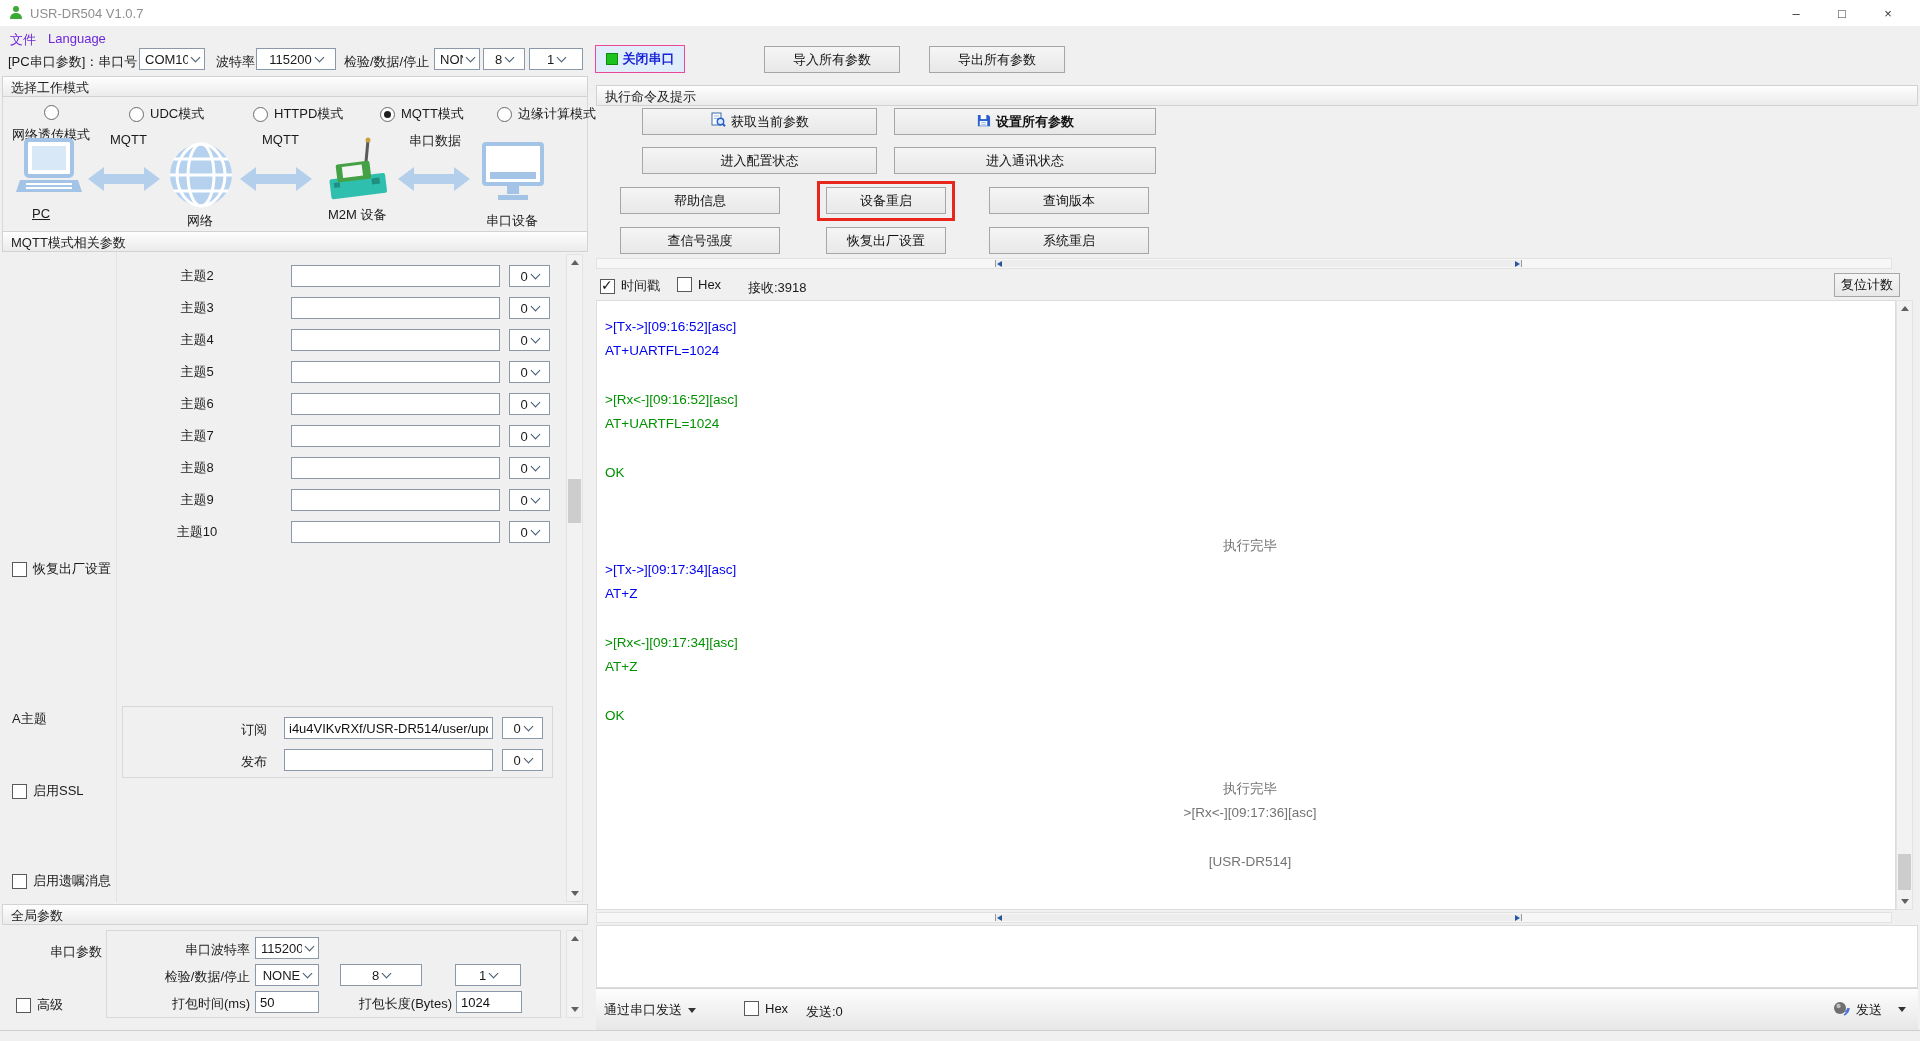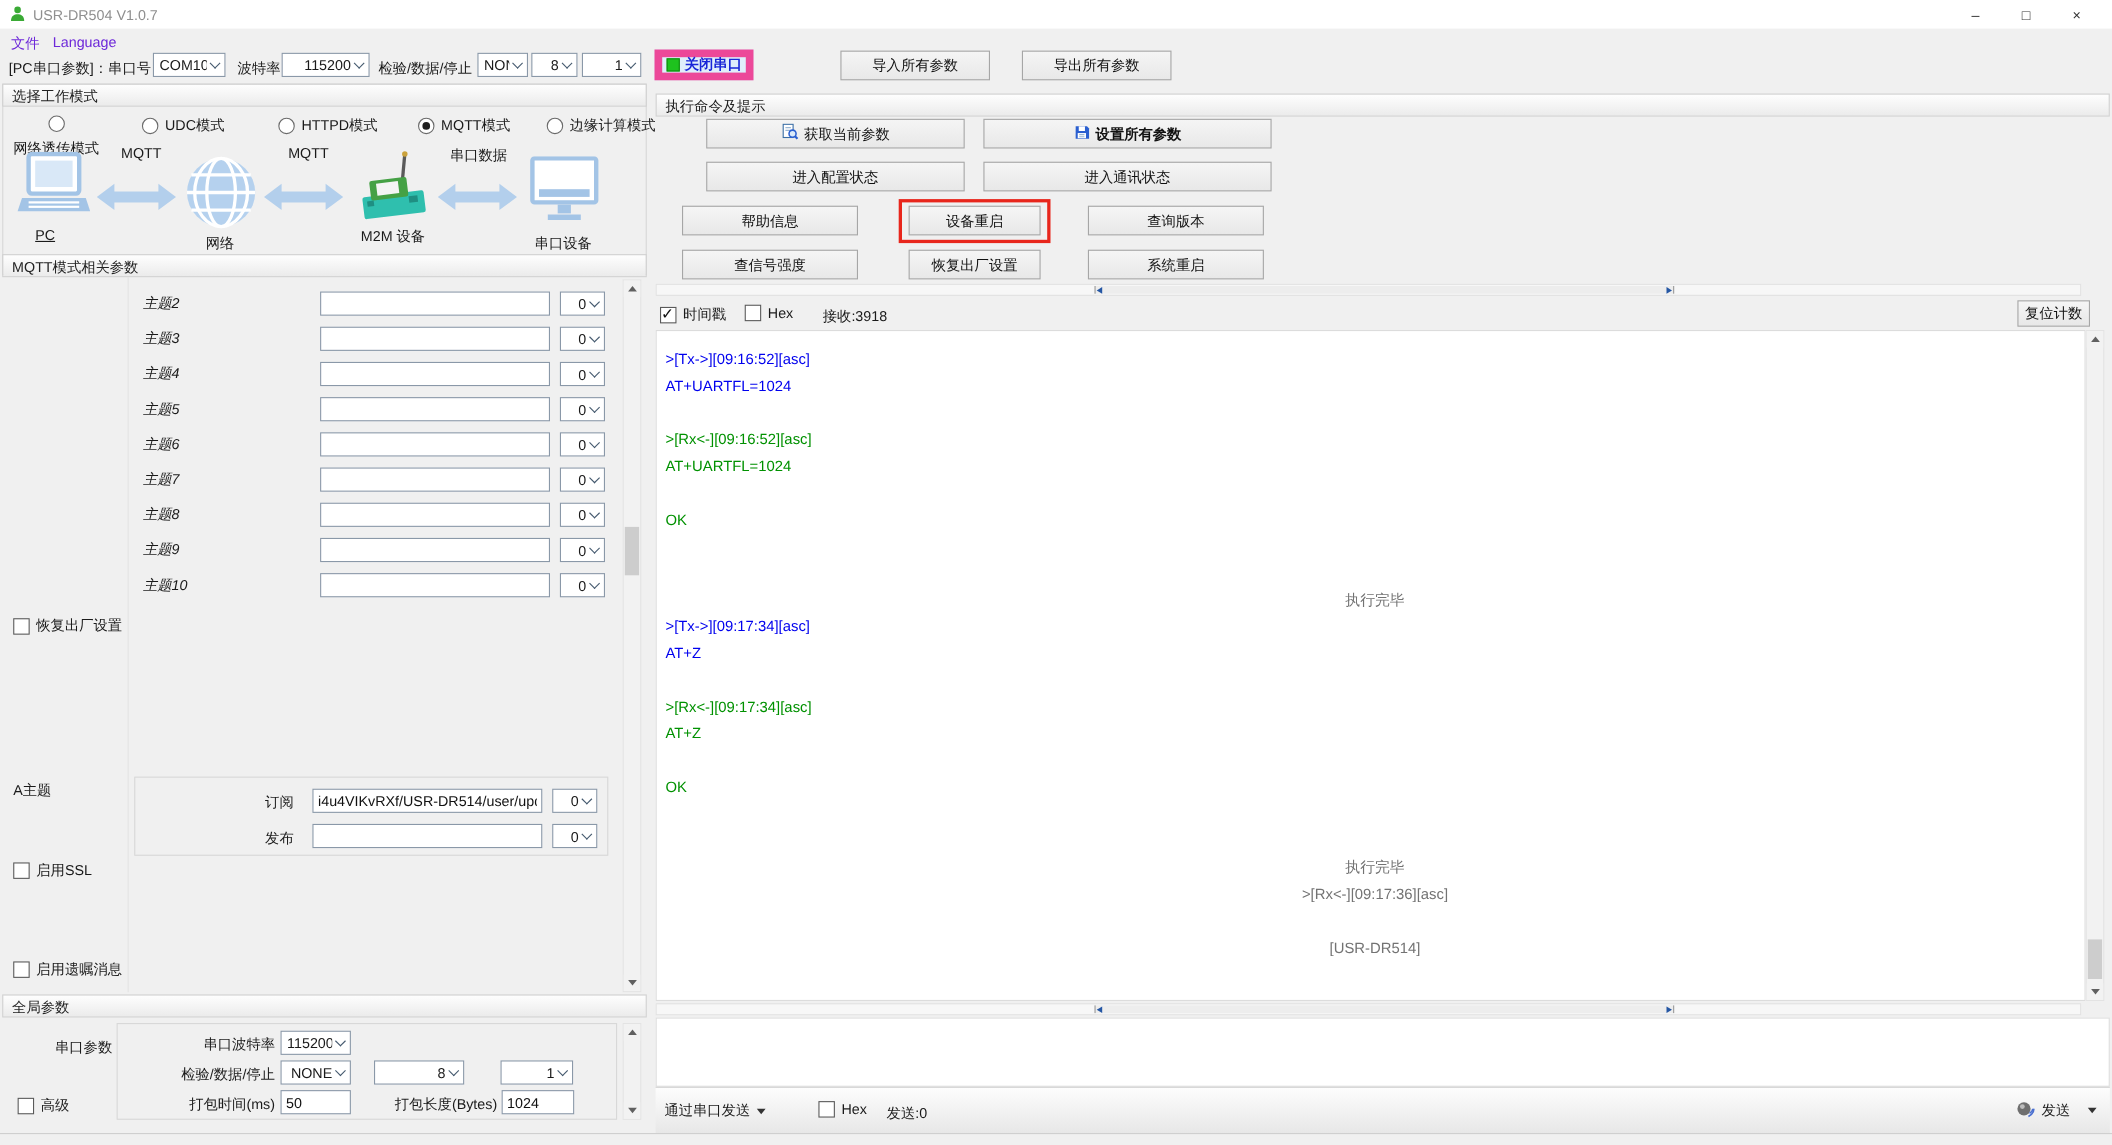--- a/index.html
+++ b/index.html
@@ -12,43 +12,43 @@
   #titlebar{position:absolute;left:0;top:0;width:1920px;height:26px;background:#ffffff;}
   .title-text{position:absolute;left:30px;top:6px;font-size:13px;color:#8f8f8f;}
   .winbtn{position:absolute;top:0;width:34px;height:26px;display:flex;align-items:center;justify-content:center;
           font-size:13px;color:#333;}
   
   .menu-item{position:absolute;top:29px;font-size:13px;color:#6d28d9;padding:2px 4px;}
   
   .btn{position:absolute;display:flex;align-items:center;justify-content:center;gap:5px;
        background:linear-gradient(#f5f5f5,#e8e8e8);border:1px solid #a6a6a6;
        font-size:13px;color:#111;box-sizing:border-box;white-space:nowrap;}
-  .btn-close-port{background:#e0eefb;border:7px solid #ec4899;color:#1926d8;font-weight:bold;}
+  .btn-close-port{background:#e0eefb;border:1px solid #ec4899;color:#1926d8;font-weight:bold;}
   .gsq{width:10px;height:10px;background:#1ec21e;border:1px solid #0f8a0f;display:inline-block;}
   
   .gh{position:absolute;height:21px;line-height:21px;background:linear-gradient(#fefefe,#ebebeb);
       border:1px solid #d2d2d2;box-sizing:border-box;font-size:13px;padding-left:8px;color:#222;}
   .gbox{position:absolute;border:1px solid #d8d8d8;box-sizing:border-box;}
   
   .inp{background:#fff;border:1px solid #8a98a8;font-size:13px;height:22px;box-sizing:border-box;
        padding:0 4px;font-family:inherit;color:#111;}
-  .combo{background:#fff;border:1px solid #8a98a8;display:flex;align-items:center;justify-content:flex-end;
+  .combo{background:#fff;border:1px solid #8a98a8;display:flex;align-items:center;justify-content:center;
          padding:0 5px;font-size:13px;height:22px;box-sizing:border-box;white-space:nowrap;overflow:hidden;}
   .cval{font-style:normal;overflow:hidden;}
   .chev{display:inline-block;width:6px;height:6px;border-right:1.5px solid #44596e;border-bottom:1.5px solid #44596e;
         transform:rotate(45deg);margin-top:-4px;flex:none;margin-left:4px;}
   
   .radgrp,.chkgrp{position:absolute;display:flex;align-items:center;gap:6px;font-size:13px;white-space:nowrap;}
   .rad{width:13px;height:13px;border:1px solid #6a6a6a;border-radius:50%;background:#fff;position:relative;flex:none;}
   .rad.sel::after{content:"";position:absolute;left:3px;top:3px;width:7px;height:7px;border-radius:50%;background:#1f1f1f;}
   .cb{width:13px;height:13px;background:#fff;border:1px solid #595959;position:relative;flex:none;box-sizing:content-box;}
   .cb.on::after{content:"✓";position:absolute;left:0;top:-3px;font-size:14px;font-weight:bold;color:#111;}
   
   .trow{position:absolute;left:130px;display:flex;align-items:center;height:22px;}
-  .tlabel{width:134px;text-align:left;padding-right:27px;font-size:13px;flex:none;font-style:italic;}
+  .tlabel{width:134px;text-align:center;padding-right:27px;font-size:13px;flex:none;}
   .tinp{width:209px;height:22px;flex:none;}
   .tqos{width:41px;height:22px;margin-left:9px;flex:none;}
   
   .sbv{position:absolute;width:17px;background:#f2f2f2;border:1px solid #e3e3e3;box-sizing:border-box;}
   .chip{position:absolute;left:0;width:100%;height:15px;display:flex;align-items:center;justify-content:center;background:#f2f2f2;}
   .chip.top{top:0;}.chip.bot{bottom:0;}
   .vthumb{position:absolute;left:1px;width:13px;background:#cdcdcd;}
   .tri-u{width:0;height:0;border-left:4px solid transparent;border-right:4px solid transparent;border-bottom:5px solid #606060;}
   .tri-d{width:0;height:0;border-left:4px solid transparent;border-right:4px solid transparent;border-top:5px solid #606060;}
   .sbh{position:absolute;height:11px;background:#f7f7f7;border:1px solid #e2e2e2;box-sizing:border-box;}

